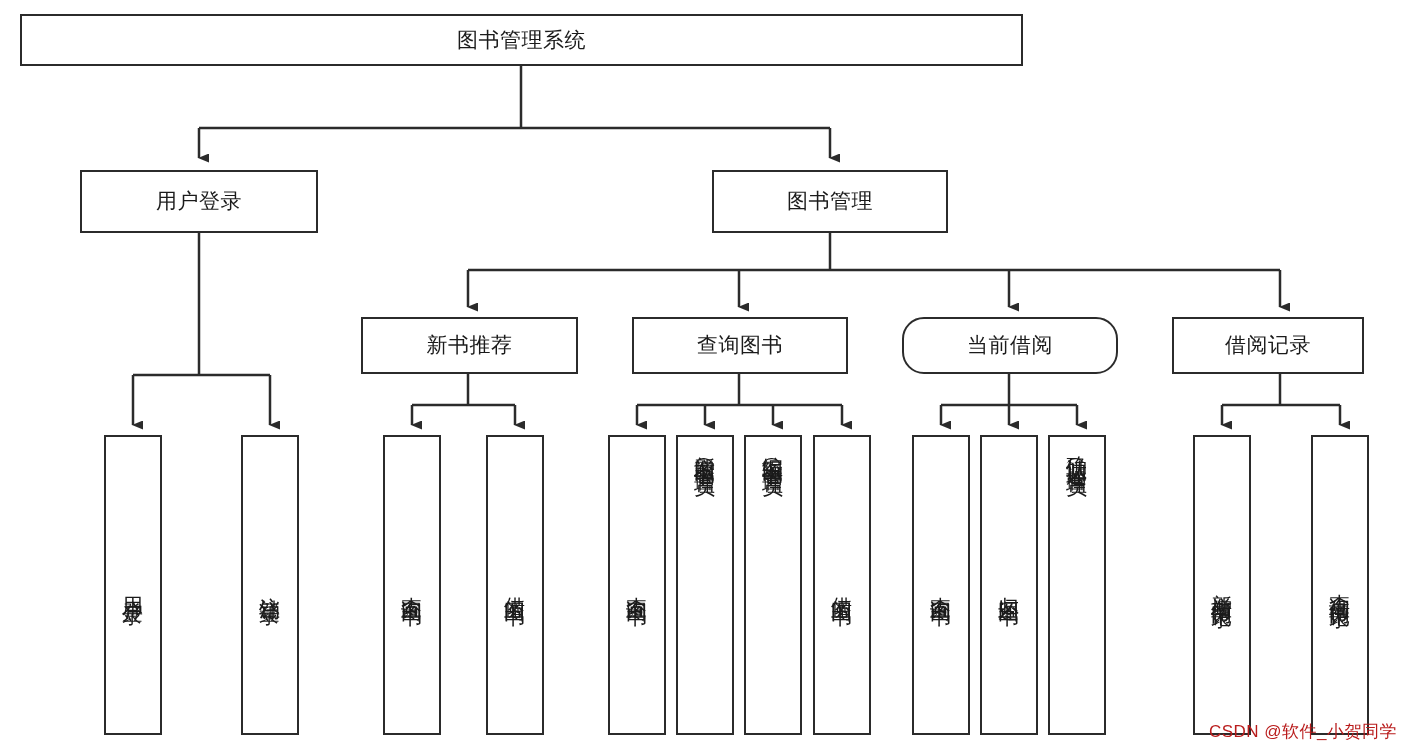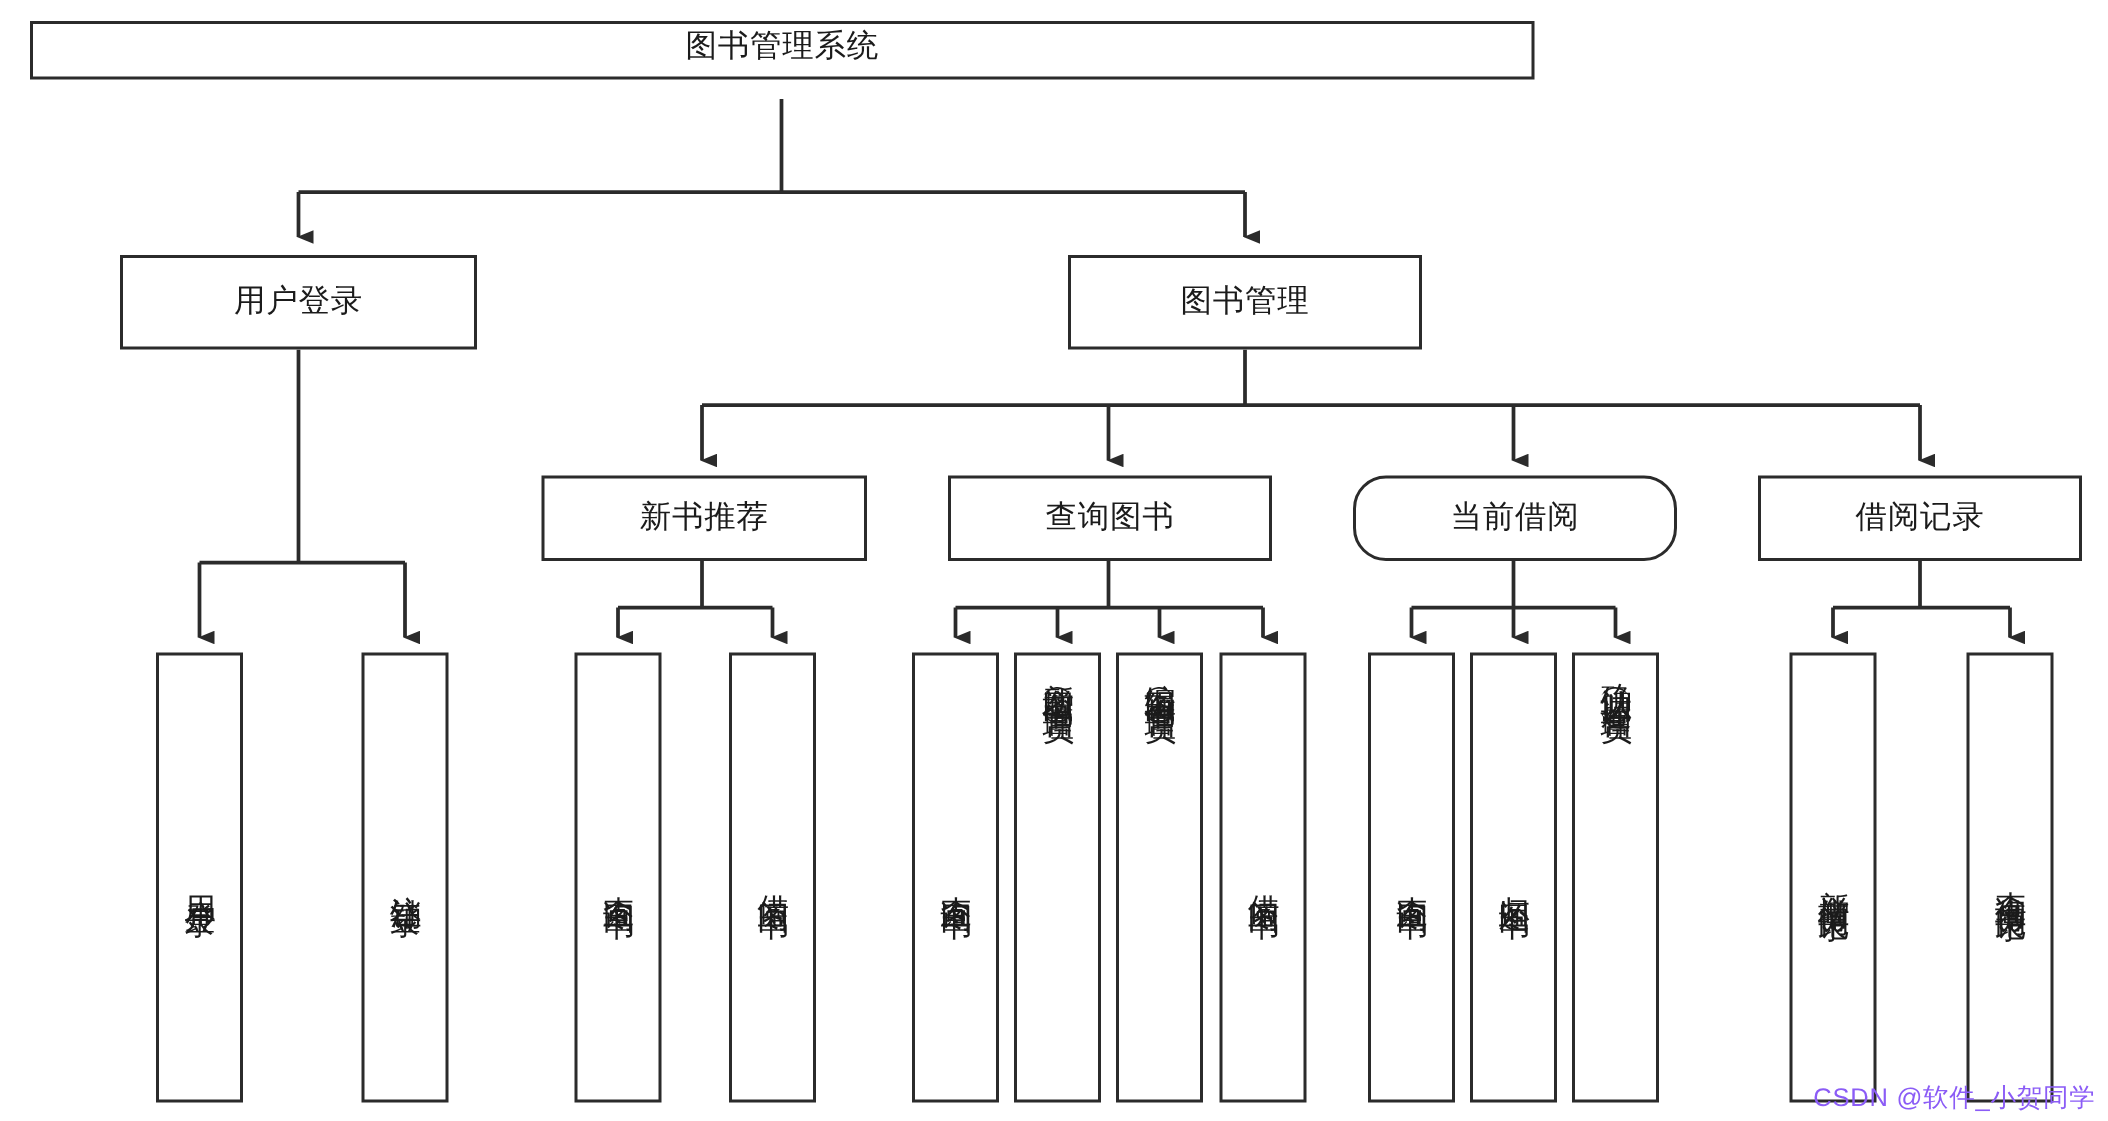--- a/index.html
+++ b/index.html
@@ -61,21 +61,21 @@
   }
   
   .node-box.leaf.center-v {
     align-items: center;
   }
   .watermark {
     position: absolute;
     right: 8px;
     bottom: 4px;
     font-size: 17px;
-    color: #8b5cf6;
+    color: #b91c1c;
     white-space: nowrap;
     letter-spacing: 0.5px;
   }
 </style>
 </head>
 <body>
 
 <div id="diagram-root">
 
   <svg id="connector-layer" viewBox="0 0 1405 747" xmlns="http://www.w3.org/2000/svg">
@@ -135,41 +135,41 @@
     </g>
 
     <g stroke="#2b2b2b" stroke-width="2.5" fill="none">
       <path d="M 1280,374 L 1280,405"></path>
       <path d="M 1222,405 L 1340,405"></path>
       <path d="M 1222,405 L 1222,425" marker-end="url(#arrowhead)"></path>
       <path d="M 1340,405 L 1340,425" marker-end="url(#arrowhead)"></path>
     </g>
   </svg>
 
-  <div class="node-box" style="left:20px; top:14px; width:1003px; height:39px;font-family:Liberation Mono, monospace;">
+  <div class="node-box" style="left:20px; top:14px; width:1003px; height:52px;">
     <span class="node-label-h">图书管理系统</span>
   </div>
 
   <div class="node-box" style="left:80px; top:170px; width:238px; height:63px;">
     <span class="node-label-h">用户登录</span>
   </div>
   <div class="node-box" style="left:361px; top:317px; width:217px; height:57px;">
     <span class="node-label-h">新书推荐</span>
   </div>
 
   <div class="node-box" style="left:712px; top:170px; width:236px; height:63px;">
     <span class="node-label-h">图书管理</span>
   </div>
   <div class="node-box" style="left:632px; top:317px; width:216px; height:57px;">
     <span class="node-label-h">查询图书</span>
   </div>
   <div class="node-box" style="left:902px; top:317px; width:216px; height:57px;border-radius:22px;">
     <span class="node-label-h">当前借阅</span>
   </div>
-  <div class="node-box" style="left:1172px; top:317px; width:216px; height:57px;">
+  <div class="node-box" style="left:1172px; top:317px; width:192px; height:57px;">
     <span class="node-label-h">借阅记录</span>
   </div>
 
   <div class="node-box leaf center-v" style="left:104px; top:435px; width:58px; height:300px;">
     <span class="node-label-v">用户登录</span>
   </div>
   <div class="node-box leaf center-v" style="left:241px; top:435px; width:58px; height:300px;">
     <span class="node-label-v">注销登录</span>
   </div>
 

